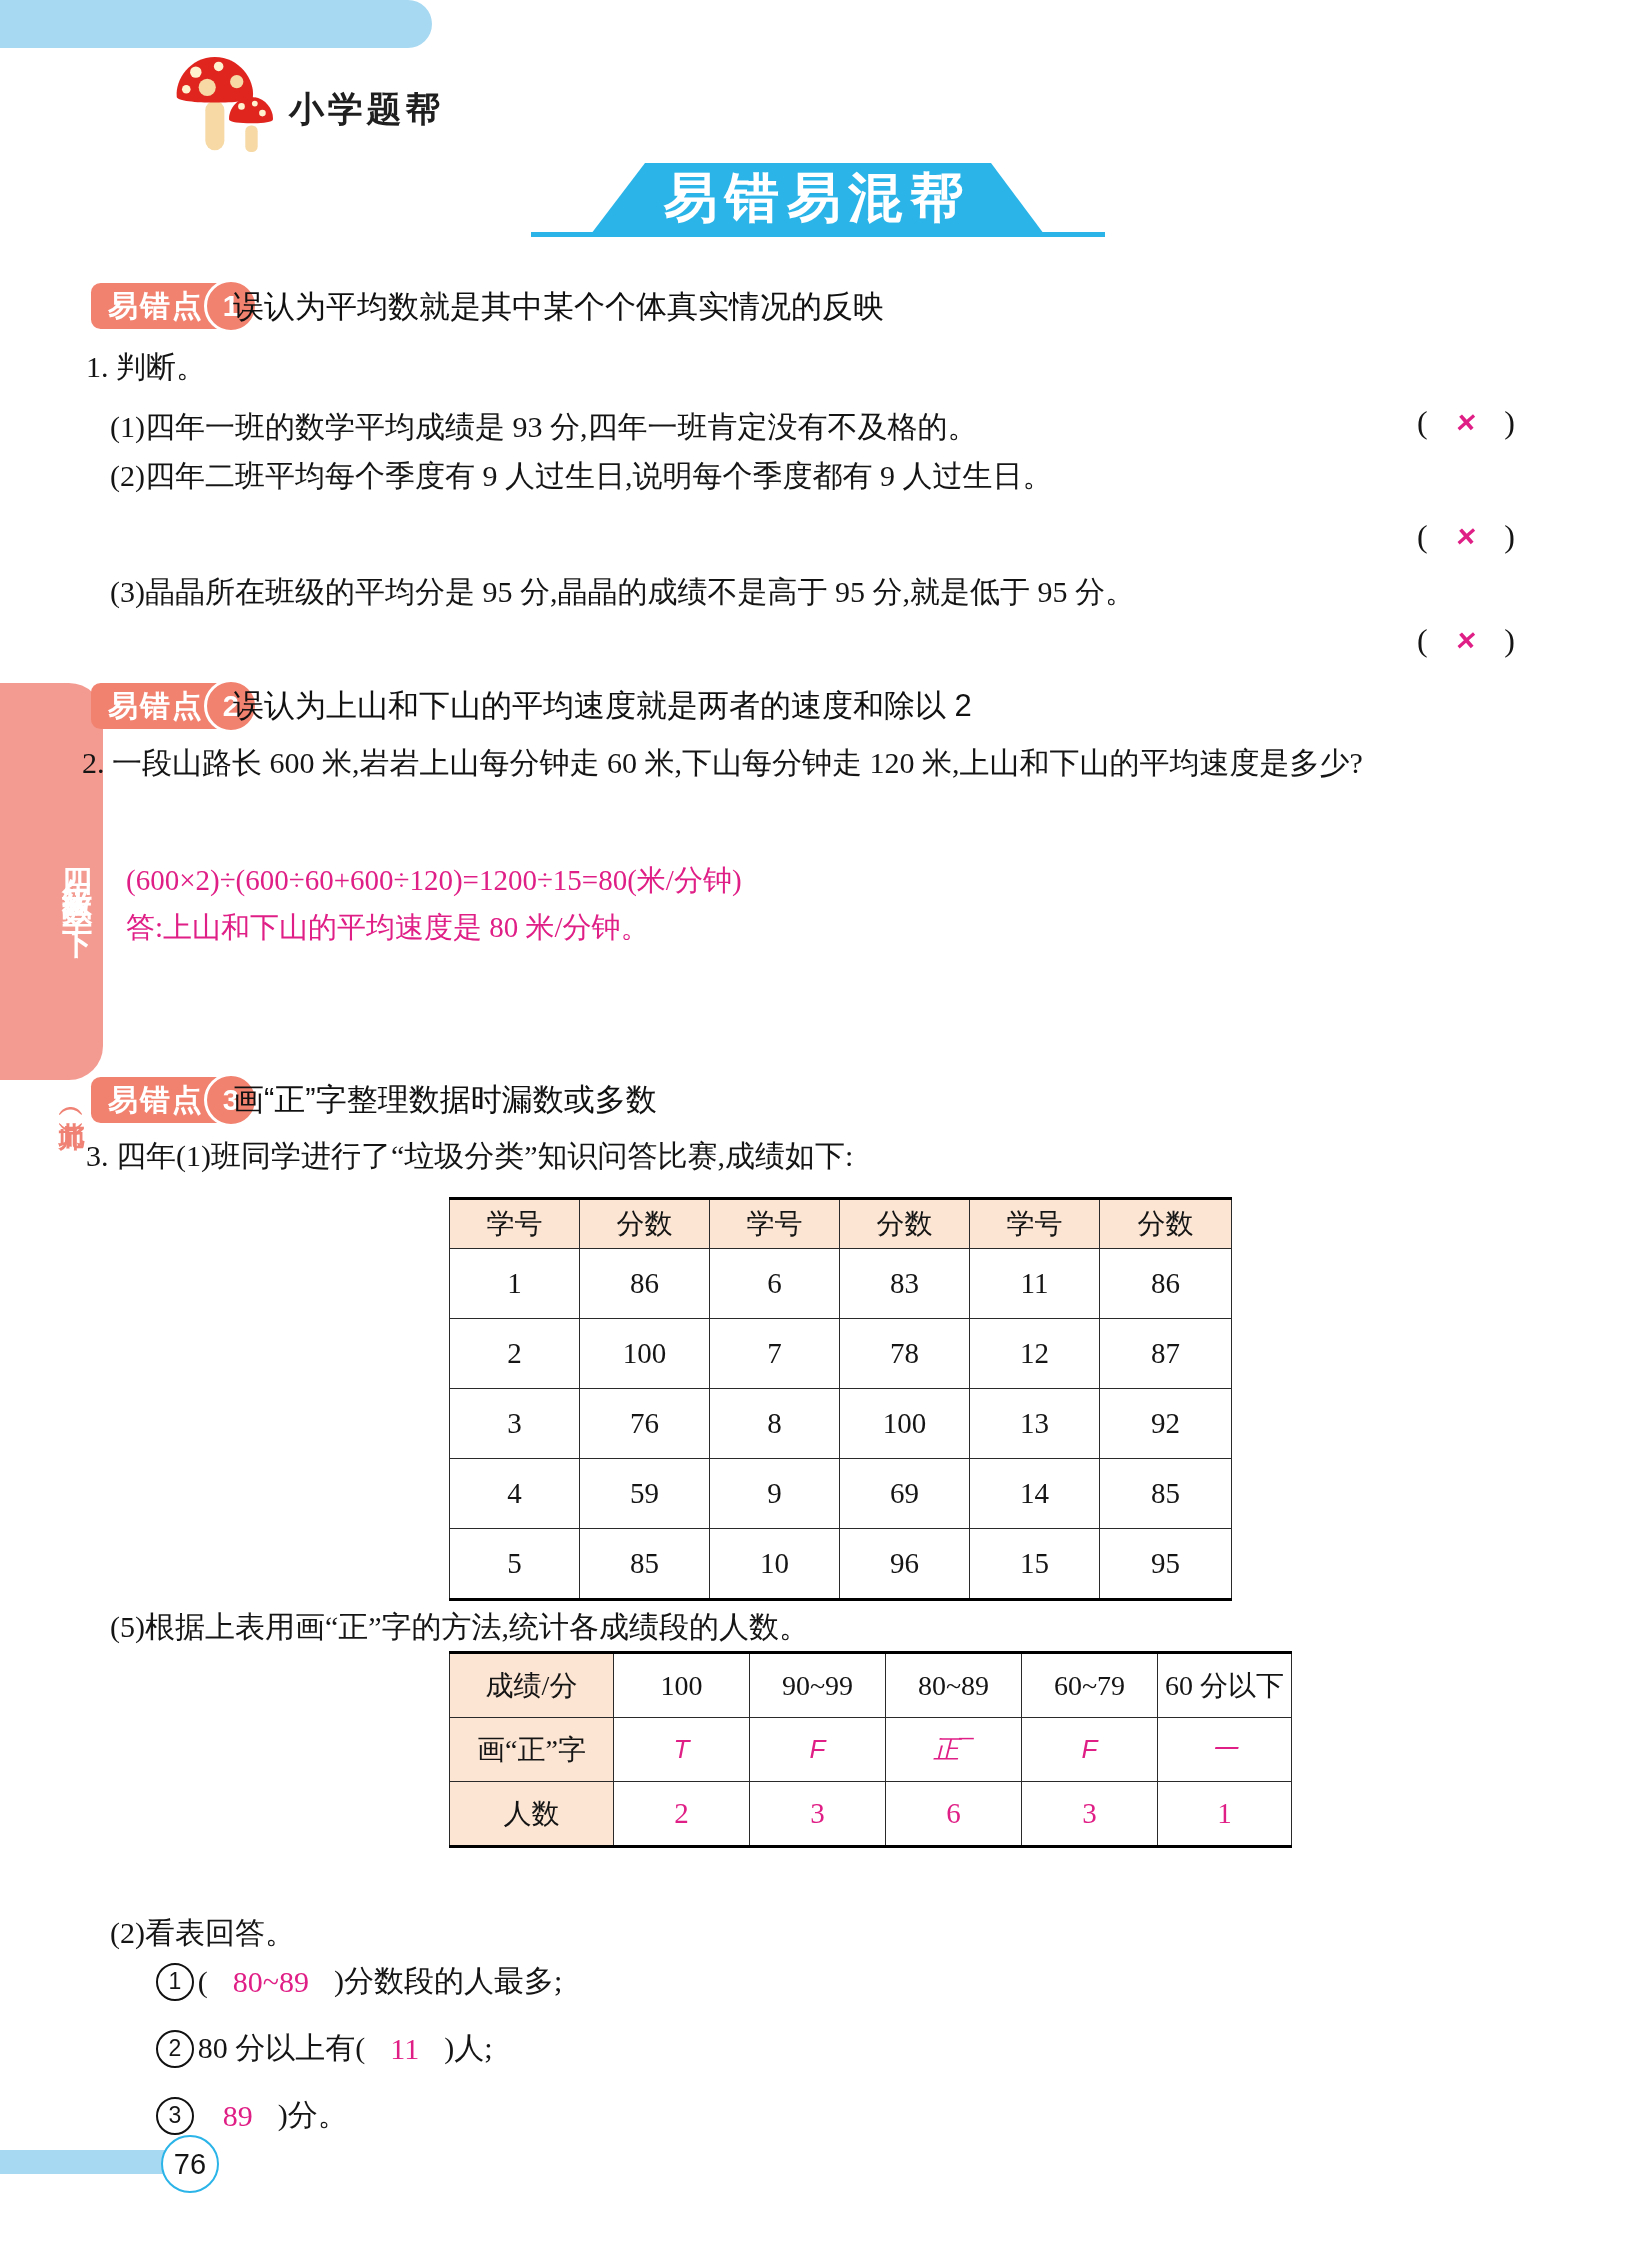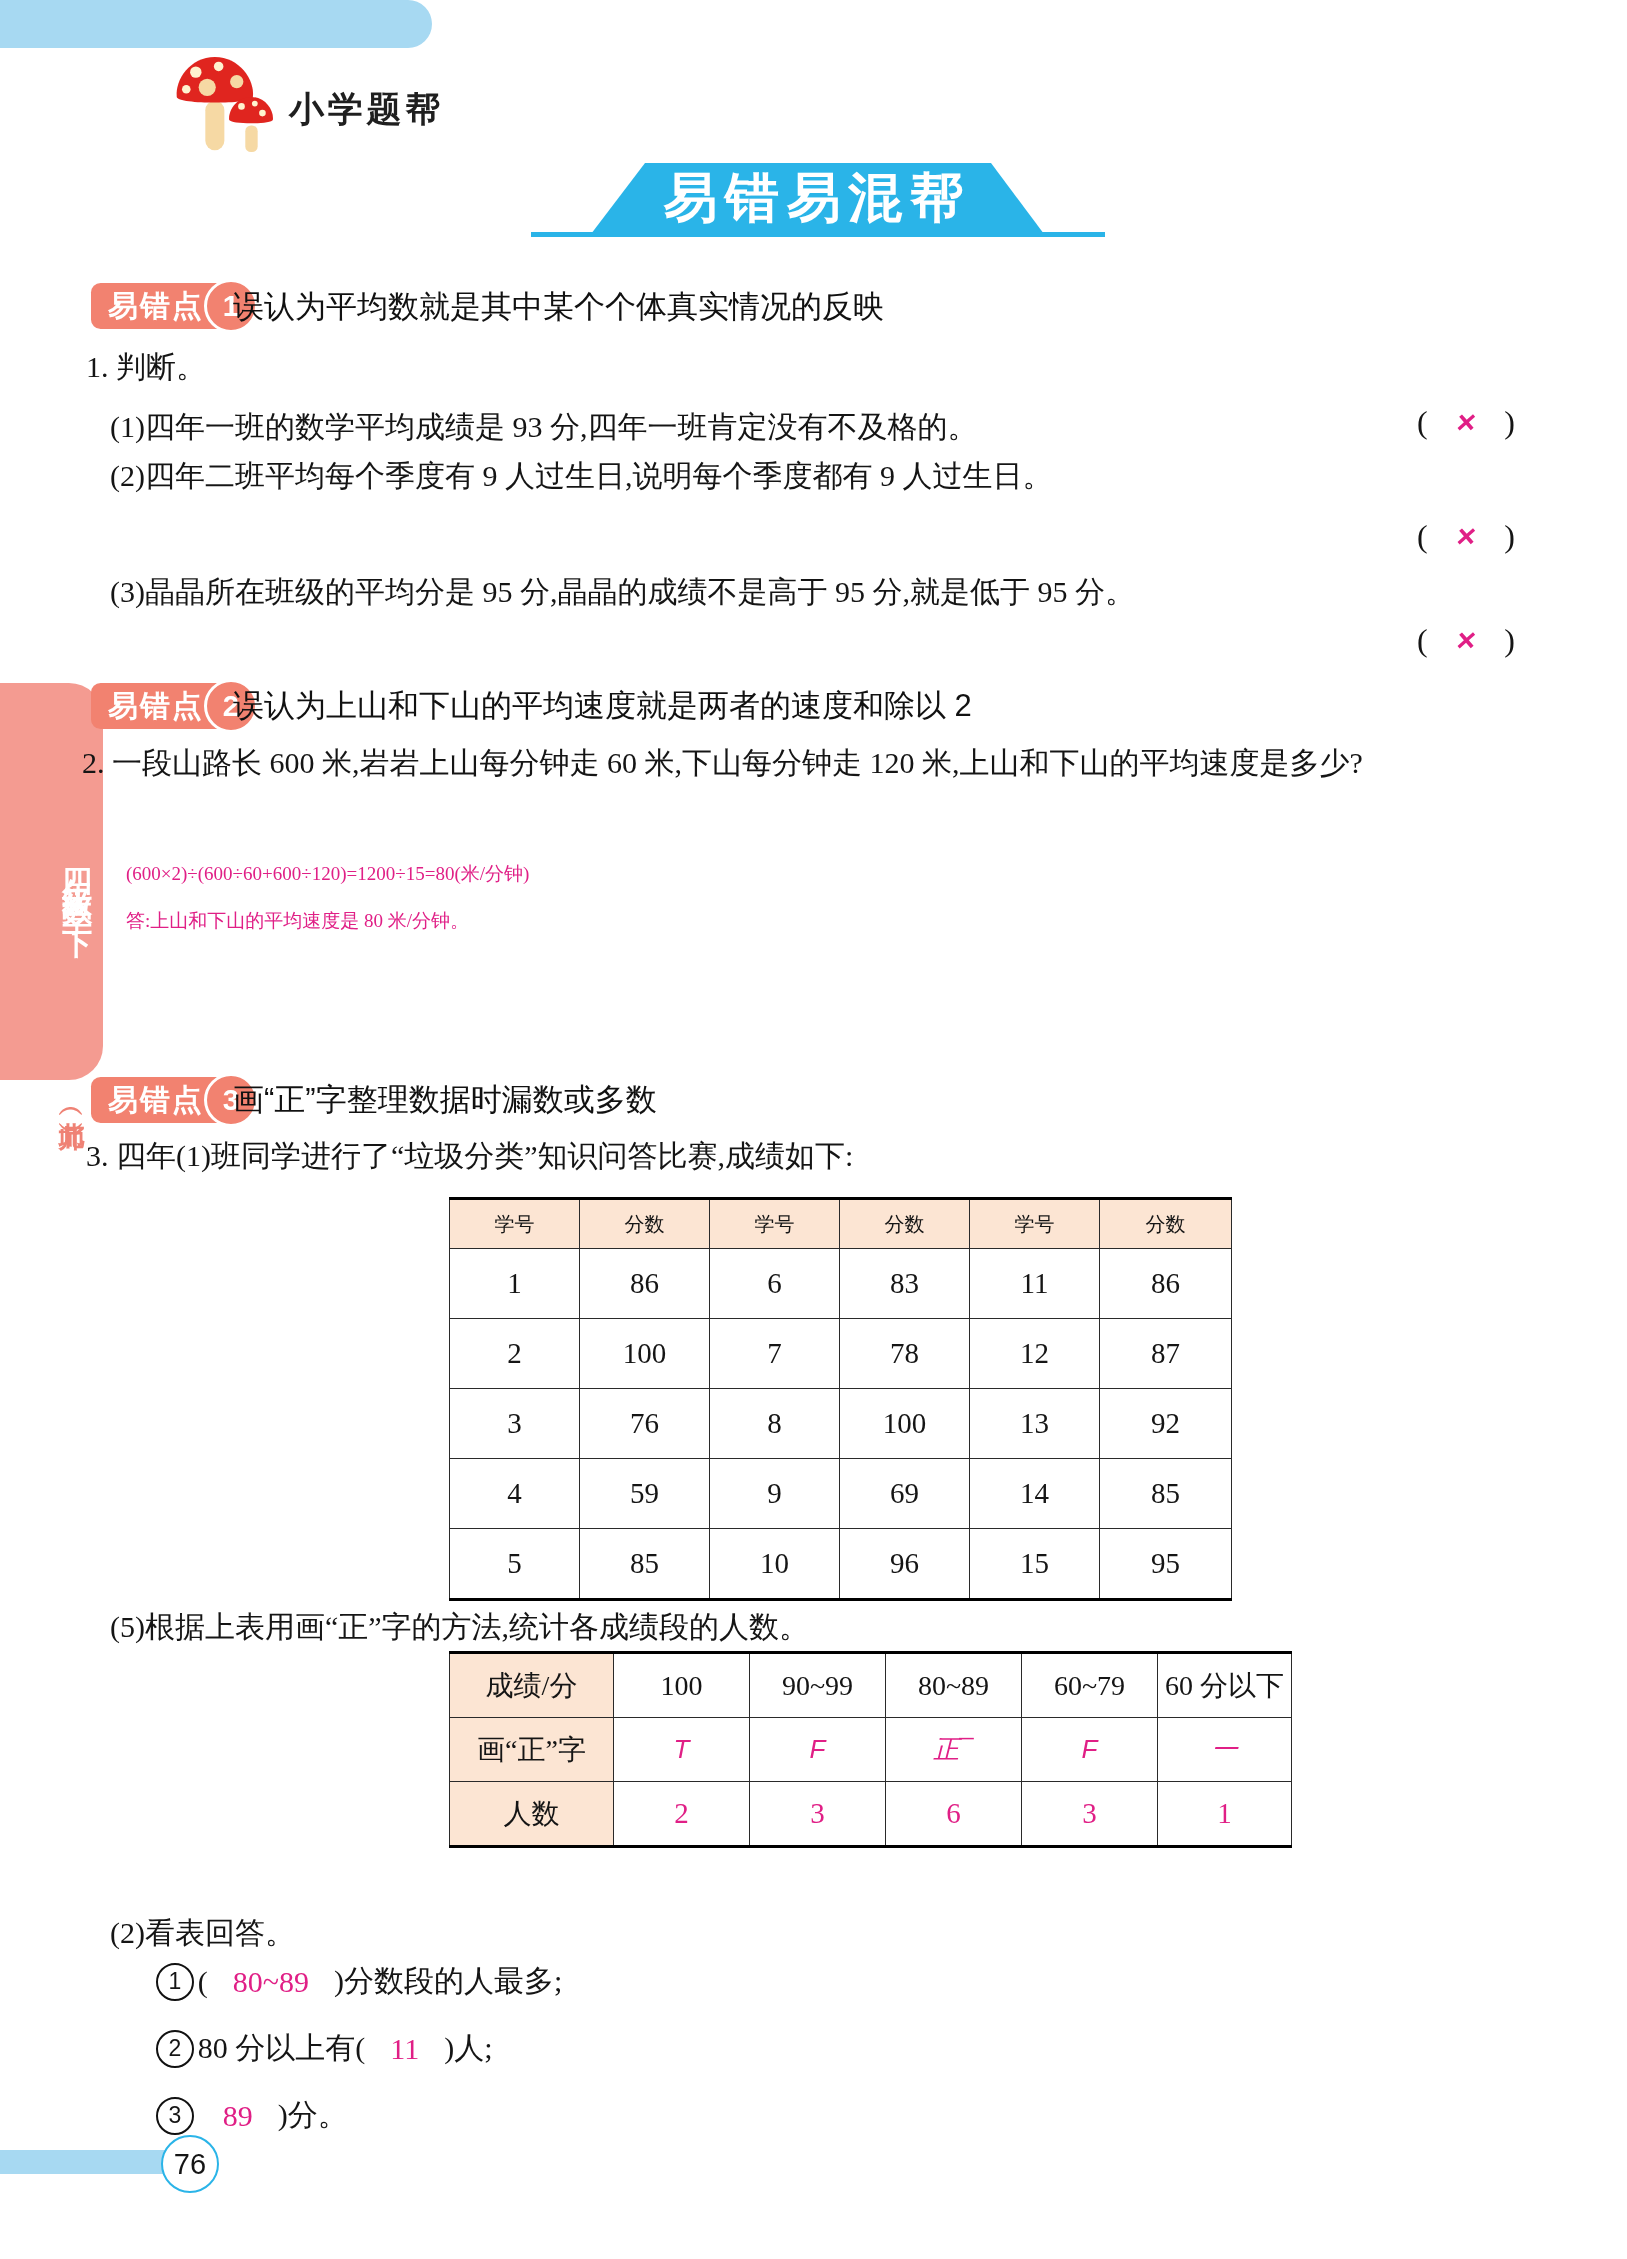--- a/index.html
+++ b/index.html
@@ -54,29 +54,29 @@
     font-family:"Liberation Sans","DejaVu Sans",sans-serif;
     display:flex;align-items:center;justify-content:center;margin-left:-31px;}
   .etitle{font-size:31px;font-weight:normal;color:#111;}
 
   
   .line{font-size:30px;line-height:1.3;white-space:nowrap;}
   .para{font-size:30px;line-height:57px;padding-left:42px;text-indent:-42px;}
   .jans{font-size:32px;white-space:nowrap;}
   .jans .x{color:var(--magenta);padding:0 29px;font-family:"Liberation Sans","DejaVu Sans",sans-serif;
     font-weight:bold;display:inline-block;transform:skewX(-8deg);}
-  .sol{font-size:19px;color:var(--magenta);white-space:nowrap;}
+  .sol{font-size:29px;color:var(--magenta);white-space:nowrap;}
 
   
   table{border-collapse:collapse;table-layout:fixed;}
   .dtable{border-top:3.8px solid #000;border-bottom:3.8px solid #000;}
   .dtable th,.dtable td{border:1.5px solid #2a2a2a;text-align:center;vertical-align:middle;
     font-weight:normal;}
   #scores-table{width:782px;}
-  #scores-table th{height:46px;background:var(--peach);font-size:20px;}
+  #scores-table th{height:46px;background:var(--peach);font-size:28px;}
   #scores-table td{height:67px;font-size:29px;}
   #tally-table{width:841px;}
   #tally-table td{font-size:28px;}
   #tally-table td.lab{background:var(--peach);height:61px;}
   #tally-table tr:first-child td{height:61px;}
   #tally-table td.tal{color:var(--magenta);font-family:"Liberation Sans","DejaVu Sans",sans-serif;
     font-size:26px;font-style:italic;height:59px;}
   #tally-table td.cnt{color:var(--magenta);font-size:29px;height:60px;}
 
   

